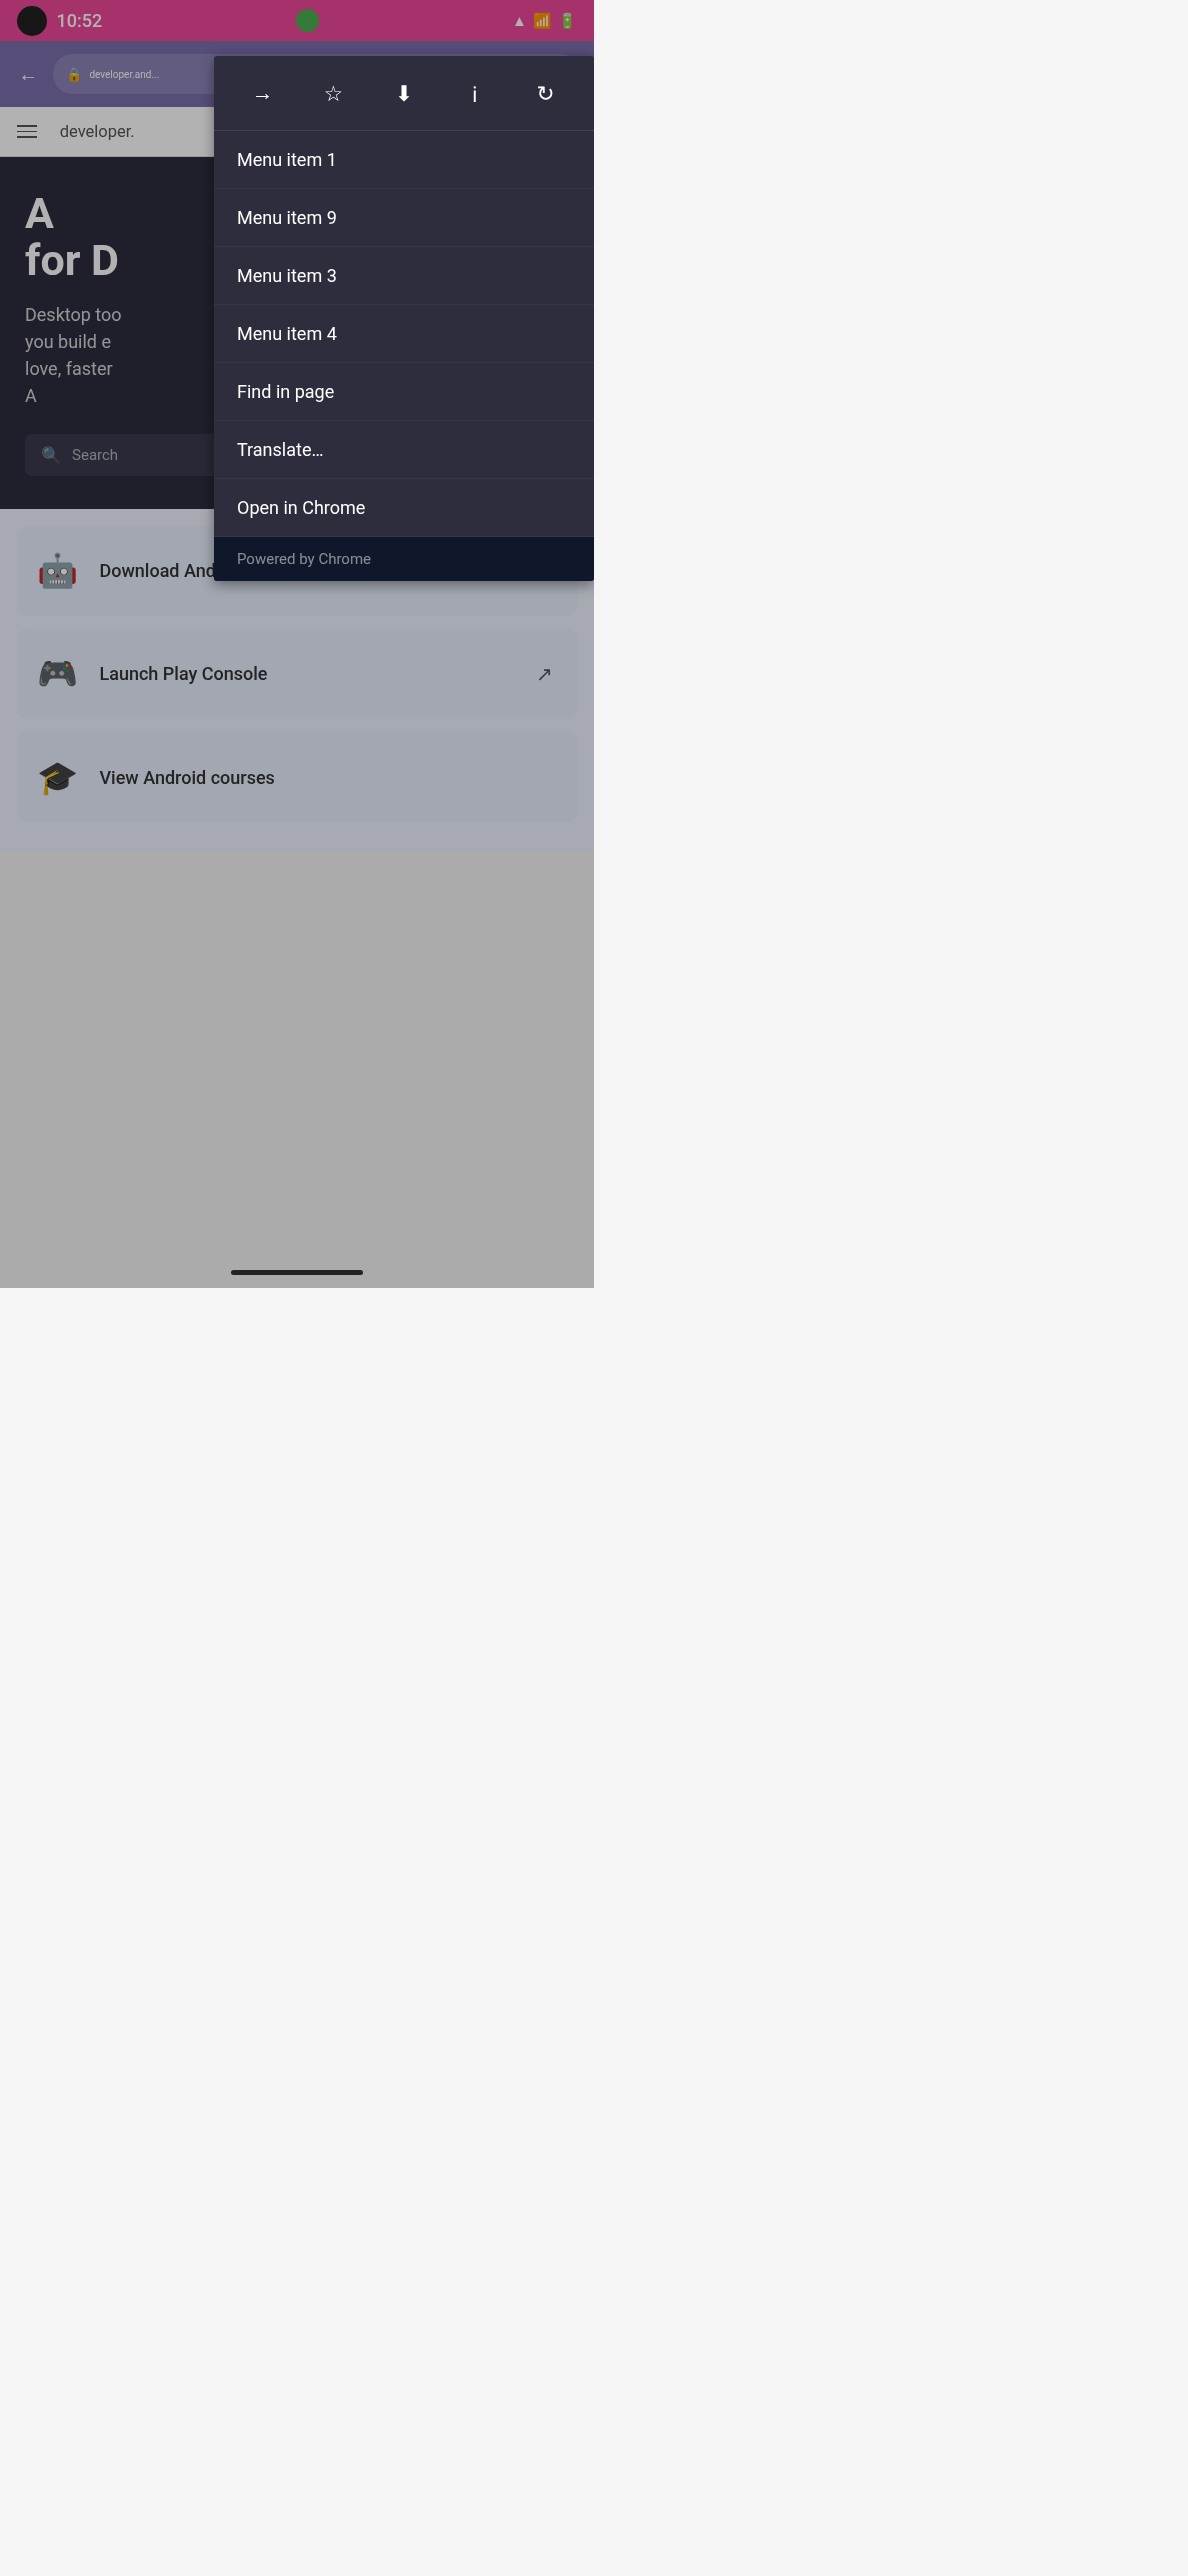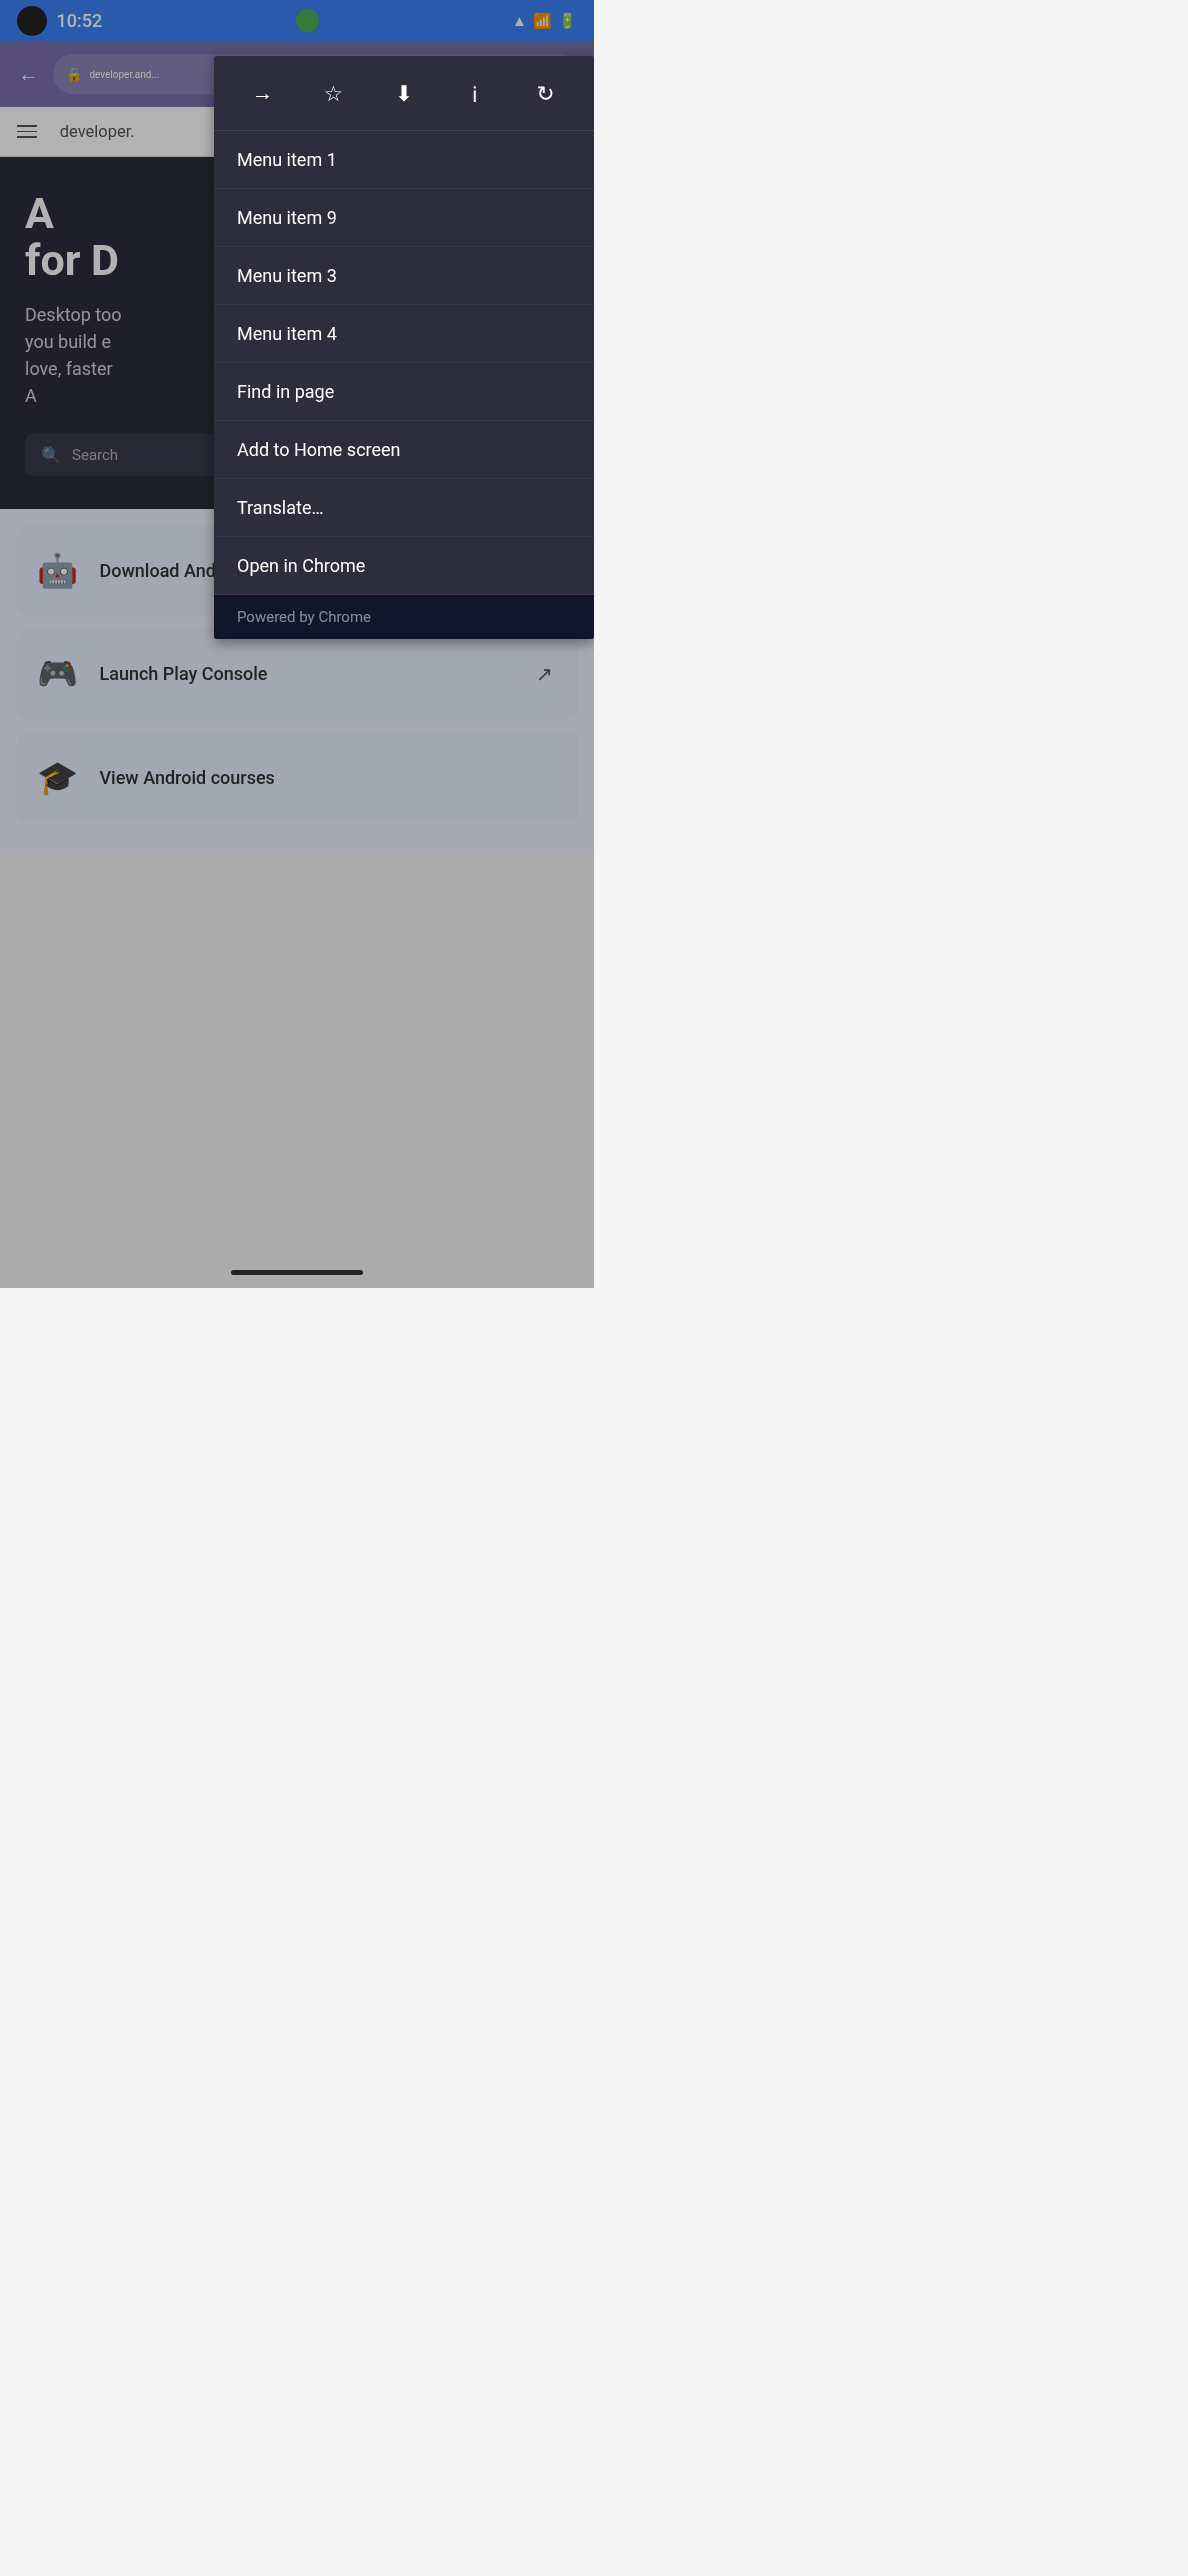--- a/index.html
+++ b/index.html
@@ -15,21 +15,21 @@
       background: #f5f5f5;
       font-family: 'Roboto', Arial, sans-serif;
       overflow: hidden;
       position: relative;
     }
 
     
     .status-bar {
       width: 100%;
       height: 41px;
-      background: #3b82f6;
+      background: #ec4899;
       display: flex;
       align-items: center;
       justify-content: space-between;
       padding: 0 16.5px;
     }
 
     .status-bar-left {
       display: flex;
       align-items: center;
       gap: 10px;
@@ -430,23 +430,20 @@
       <div class="menu-item">
         <span>Menu item 3</span>
       </div>
       <div class="menu-item">
         <span>Menu item 4</span>
       </div>
       <div class="menu-item">
         <span>Find in page</span>
       </div>
       <div class="menu-item">
-        <span>Add to Home screen</span>
-      </div>
-      <div class="menu-item">
         <span>Translate…</span>
       </div>
       <div class="menu-item">
         <span>Open in Chrome</span>
       </div>
     </div>
 
   <div class="powered-by">Powered by Chrome</div>
 
 </div>

